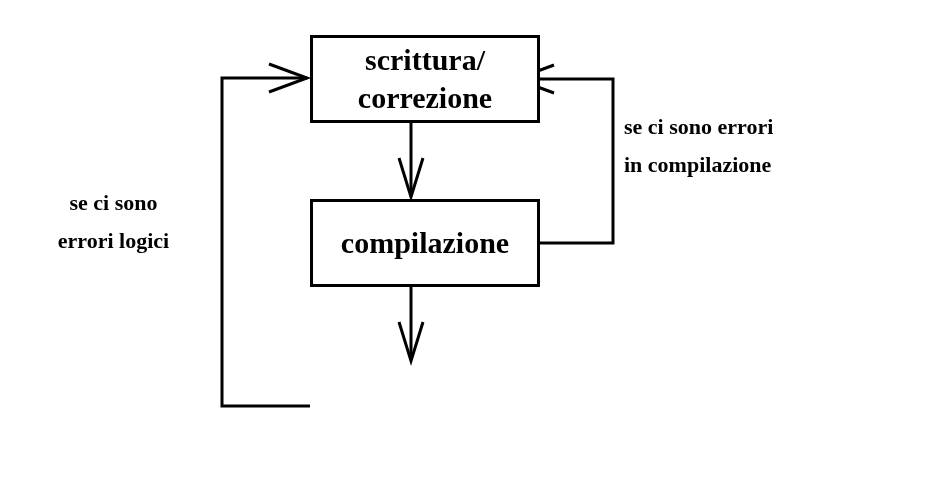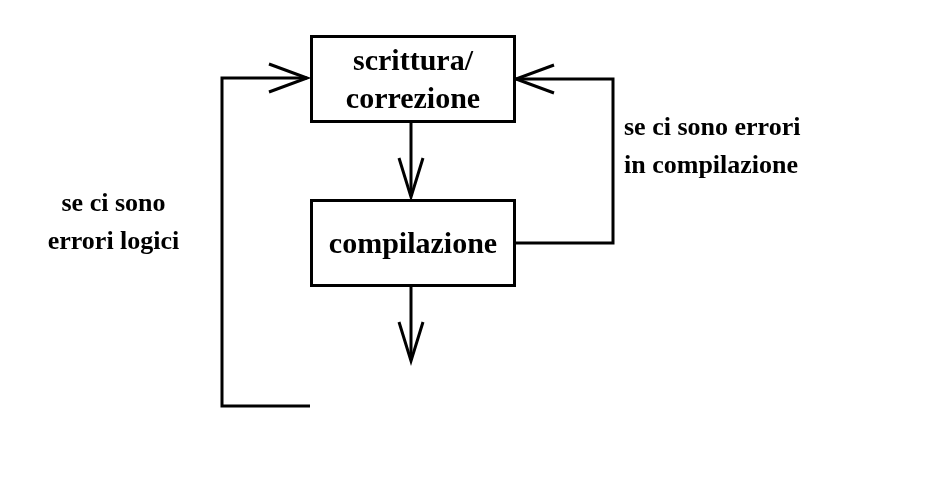--- a/index.html
+++ b/index.html
@@ -25,21 +25,21 @@
   }
   .connector-layer line,
   .connector-layer polyline {
     stroke: #000000;
     stroke-width: 3;
     fill: none;
   }
   .node {
     position: absolute;
     left: 310px;
-    width: 206px;
+    width: 230px;
     height: 88px;
     box-sizing: border-box;
     border: 3px solid #000000;
     background: #ffffff;
     display: flex;
     align-items: center;
     justify-content: center;
     text-align: center;
   }
   .node .node-label {
@@ -47,21 +47,21 @@
     font-size: 30px;
     line-height: 38px;
     white-space: pre-line;
   }
   .node-scrittura { top: 35px; }
   .node-compilazione { top: 199px; text-align: right; }
   .node-esecuzione { top: 363px; }
   .edge-label {
     position: absolute;
     font-weight: bold;
-    font-size: 26px;
+    font-size: 22px;
     line-height: 38px;
     white-space: pre-line;
   }
   .edge-label-right {
     left: 624px;
     top: 108px;
     text-align: left;
   }
   .edge-label-left {
     left: 20px;

